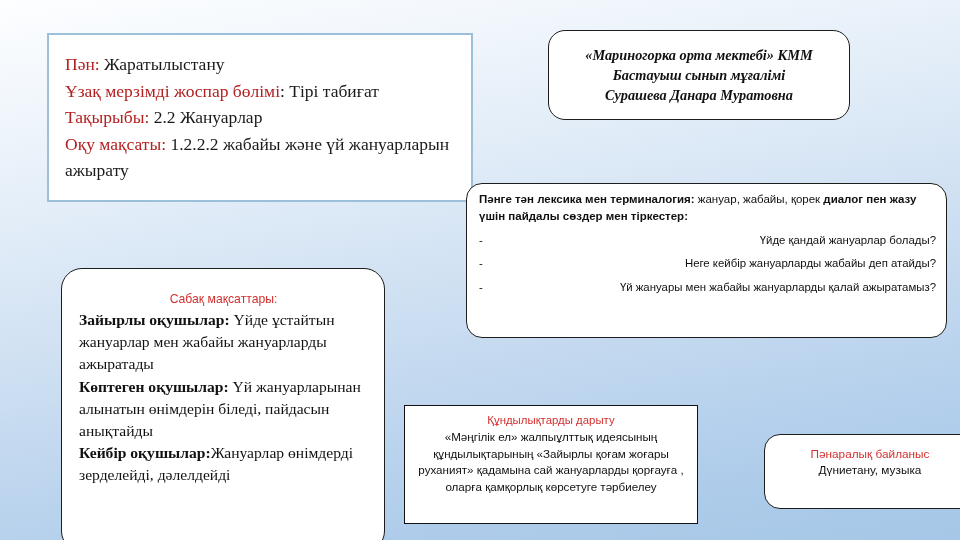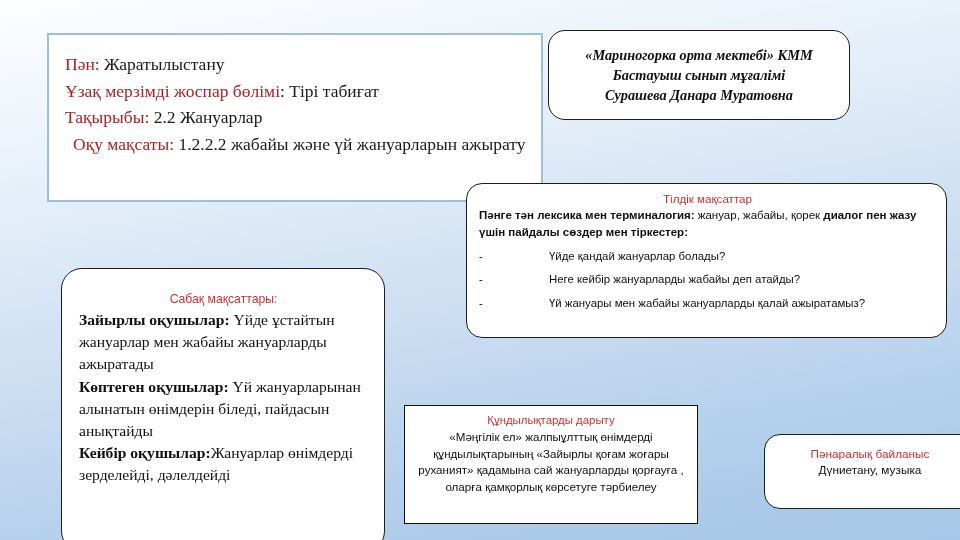--- a/index.html
+++ b/index.html
@@ -30,32 +30,32 @@
   .box {
     position: absolute;
     background: #ffffff;
     box-sizing: border-box;
   }
 
   
   #box-meta {
     left: 47px;
     top: 33px;
-    width: 496px;
+    width: 426px;
     height: 169px;
     border: 2px solid #9cc0da;
     padding: 16px 14px 10px 16px;
   }
   #box-meta .line {
     font-size: 17.5px;
     line-height: 26.5px;
     color: #1a1a1a;
     white-space: nowrap;
   }
-  #box-meta .line.wrap { white-space: normal; margin-left: 8px; }
+  #box-meta .line.wrap { white-space: normal; }
   #box-meta .lbl {
     color: #b32020;
   }
 
   
   #box-school {
     left: 548px;
     top: 30px;
     width: 302px;
     height: 90px;
@@ -109,21 +109,21 @@
     font-family: "Liberation Sans", "DejaVu Sans", sans-serif;
     font-size: 11.4px;
     color: #101010;
     line-height: 15px;
     margin-top: 8.5px;
   }
   #box-lang .qrow .dash {
     width: 70px;
     flex: 0 0 70px;
   }
-  #box-lang .qrow .qtx { flex: 1 1 auto; }
+  #box-lang .qrow .qtx { flex: 1 1 auto; text-align: right; }
 
   
   #box-obj {
     left: 61px;
     top: 268px;
     width: 324px;
     height: 284px;
     border: 1.6px solid #1d1d1d;
     border-radius: 21px;
     padding: 22px 16px 10px 17px;
@@ -213,21 +213,20 @@
     </div>
   </div>
 
   <div class="box" id="box-school">
     <div class="l">«Мариногорка орта мектебі» КММ</div>
     <div class="l">Бастауыш сынып мұғалімі</div>
     <div class="l">Сурашева Данара Муратовна</div>
   </div>
 
   <div class="box" id="box-lang">
-    <div class="hdr">Тілдік мақсаттар</div>
     <div class="lead">
       <b>Пәнге тән лексика мен терминалогия:</b><span class="plain"> жануар, жабайы, қорек</span><b> диалог пен жазу үшін пайдалы сөздер мен тіркестер:</b>
     </div>
 
     <div class="qrow">
       <span class="dash">-</span>
       <span class="qtx">Үйде қандай жануарлар болады?</span>
     </div>
     <div class="qrow">
       <span class="dash">-</span>
@@ -241,21 +240,21 @@
 
   <div class="box" id="box-obj">
     <div class="hdr">Сабақ мақсаттары:</div>
     <p><b>Зайырлы оқушылар:</b><span> Үйде ұстайтын жануарлар мен жабайы жануарларды ажыратады</span></p>
     <p><b>Көптеген оқушылар:</b><span> Үй жануарларынан алынатын өнімдерін біледі, пайдасын анықтайды</span></p>
     <p><b>Кейбір оқушылар:</b><span>Жануарлар өнімдерді зерделейді, дәлелдейді</span></p>
   </div>
 
   <div class="box" id="box-val">
     <div class="hdr">Құндылықтарды дарыту</div>
-    <div class="bodytext">«Мәңгілік ел» жалпыұлттық өнімдерді құндылықтарының  «Зайырлы қоғам жоғары руханият» қадамына сай жануарларды қорғауға , оларға қамқорлық көрсетуге тәрбиелеу</div>
+    <div class="bodytext">«Мәңгілік ел» жалпыұлттық идеясының құндылықтарының  «Зайырлы қоғам жоғары руханият» қадамына сай жануарларды қорғауға , оларға қамқорлық көрсетуге тәрбиелеу</div>
   </div>
 
   <div class="box" id="box-cross">
     <div class="hdr">Пәнаралық байланыс</div>
     <div class="sub">Дүниетану, музыка</div>
   </div>
 
 </div>
 
 </body></html>

